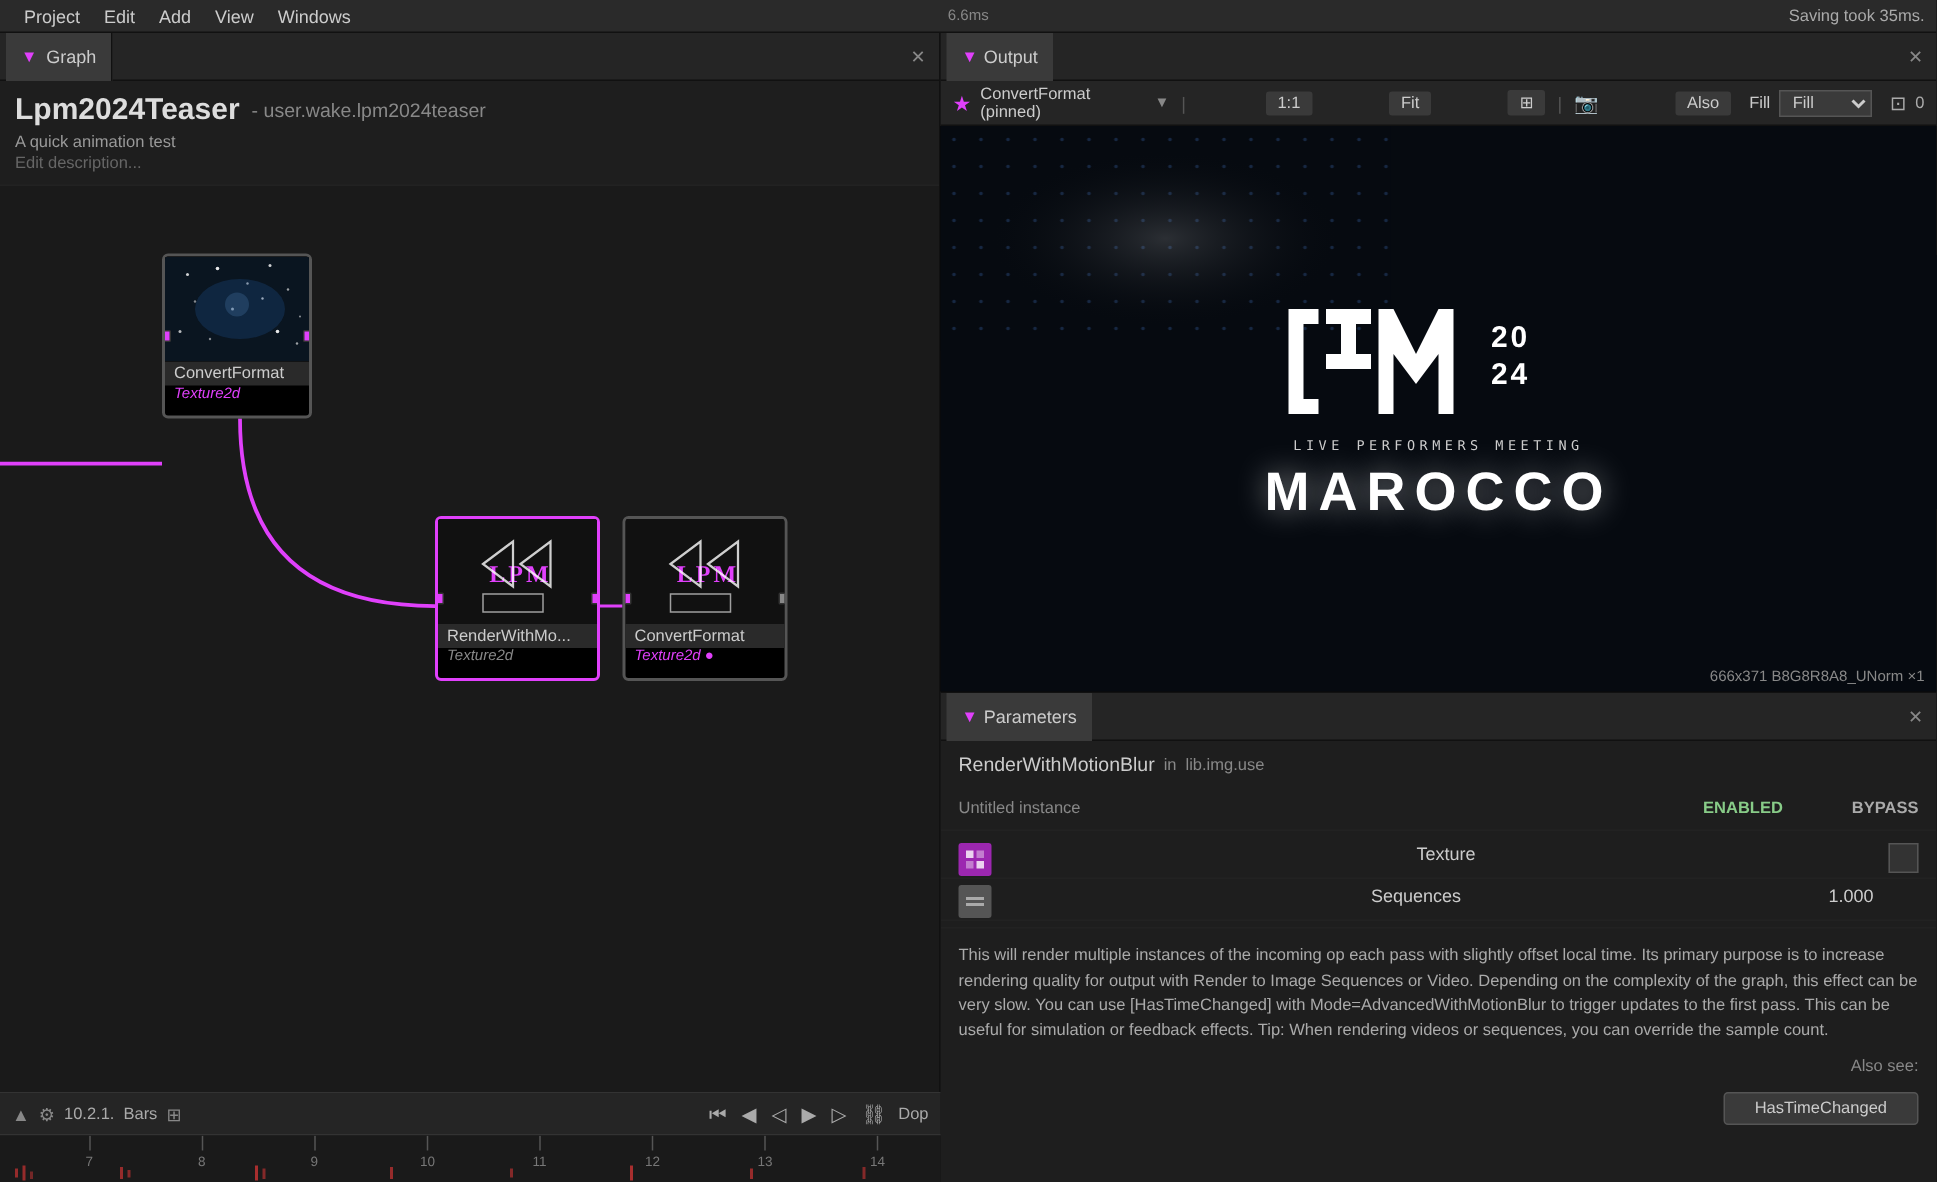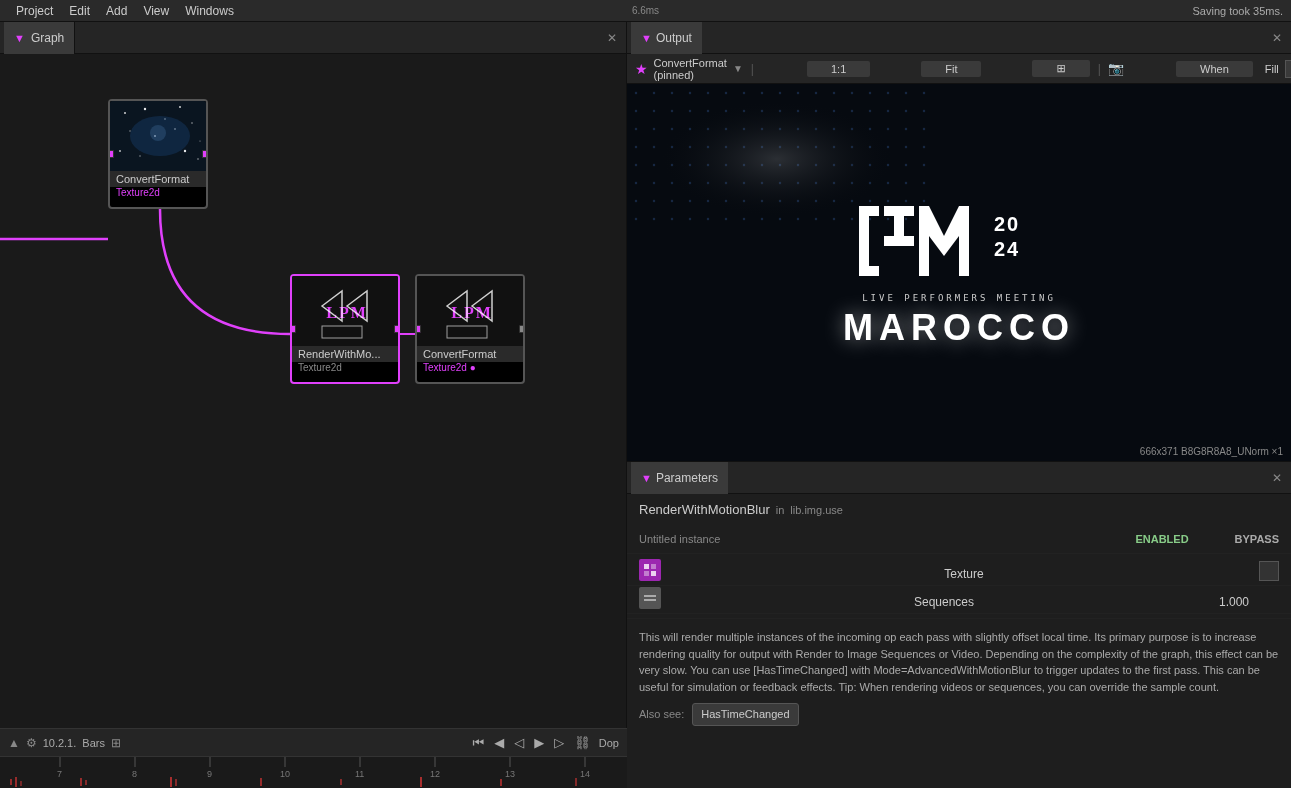--- a/index.html
+++ b/index.html
@@ -172,20 +172,21 @@
       background: #2a2a2a;
       white-space: nowrap;
       overflow: hidden;
       text-overflow: ellipsis;
     }
     .node-sublabel {
       padding: 0 6px 2px;
       font-size: 10px;
       color: #e040fb;
       white-space: nowrap;
+      font-style: italic;
     }
     .node-port {
       position: absolute;
       width: 8px;
       height: 8px;
       background: #e040fb;
       border: 1px solid #333;
       border-radius: 1px;
     }
 
@@ -301,21 +302,21 @@
       gap: 6px;
       padding: 4px 8px;
       background: #252525;
       border-bottom: 1px solid #111;
       height: 30px;
     }
     .output-btn {
       background: #3a3a3a;
       color: #ccc;
       border: none;
-      padding: 2px 24px;
+      padding: 2px 8px;
       font-size: 11px;
       cursor: pointer;
       border-radius: 2px;
       margin-left: 45px;
     }
     .output-pin {
       color: #e040fb;
       font-size: 14px;
       cursor: pointer;
     }
@@ -464,21 +465,21 @@
       font-weight: bold;
       cursor: pointer;
       padding-left: 34px;
     }
 
     .params-table {
       padding: 4px 0;
     }
     .param-row {
       display: flex;
-      align-items: flex-end;
+      align-items: flex-start;
       padding: 4px 12px;
       border-bottom: 1px solid #222;
       height: 28px;
     }
     .param-icon {
       width: 22px;
       height: 22px;
       background: #9c27b0;
       display: flex;
       align-items: center;
@@ -524,32 +525,33 @@
       font-size: 11px;
       color: #aaa;
       line-height: 1.5;
       border-top: 1px solid #222;
       flex: 1;
       overflow-y: auto;
     }
     .also-see {
       margin-top: 8px;
       display: flex;
-      align-items: center;
+      align-items: flex-end;
       gap: 8px;
+      flex-direction: column;
     }
     .also-see-label {
       color: #888;
       font-size: 11px;
     }
     .also-see-tag {
       background: #3a3a3a;
       color: #ccc;
       font-size: 11px;
-      padding: 2px 8px;
+      padding: 2px 20px;
       border-radius: 3px;
       border: 1px solid #555;
       cursor: pointer;
     }
   </style>
 </head>
 <body>
 
 <div class="top-menu">
   <span class="top-menu-item">Project</span>
@@ -567,20 +569,31 @@
 
     <div class="panel-tab-bar">
       <div class="panel-tab">
         <span style="color:#e040fb;font-size:11px;">▼</span>
         <span>Graph</span>
       </div>
       <div class="panel-close">✕</div>
     </div>
 
 
+    <div class="graph-title-area">
+      <div class="graph-title">
+        <span>Lpm2024Teaser</span>
+        <span class="graph-subtitle">
+          <span>-</span>
+          <span>user.wake.lpm2024teaser</span>
+        </span>
+      </div>
+      <div class="graph-desc">A quick animation test</div>
+      <div class="graph-edit-desc">Edit description...</div>
+    </div>
 
     <div class="graph-canvas" style="height: calc(100% - 178px);">
 
       <svg class="graph-svg">
 
         <path d="M 0 185 Q 60 185 108 185" stroke="#e040fb" stroke-width="2.5" fill="none"></path>
 
         <path d="M 160 155 Q 160 280 290 280" stroke="#e040fb" stroke-width="2.5" fill="none"></path>
 
         <path d="M 400 280 L 415 280" stroke="#e040fb" stroke-width="2" fill="none"></path>
@@ -732,21 +745,21 @@
       <div class="output-toolbar">
         <span class="output-pin">★</span>
         <span style="color:#ccc;font-size:11px;">ConvertFormat (pinned)</span>
         <span style="color:#888;font-size:10px;">▼</span>
         <span class="output-sep">|</span>
         <button class="output-btn">1:1</button>
         <button class="output-btn">Fit</button>
         <button class="output-btn">⊞</button>
         <span class="output-sep">|</span>
         <span style="color:#aaa;font-size:13px;">📷</span>
-        <button class="output-btn">When</button>
+        <button class="output-btn">Also</button>
         <span style="flex:1;"></span>
         <span class="fill-label">Fill</span>
         <select class="fill-select">
           <option>Fill</option>
           <option>Fit</option>
           <option>Stretch</option>
         </select>
         <span style="color:#aaa;font-size:13px;margin-left:6px;">⊡</span>
         <span style="color:#aaa;font-size:11px;">0</span>
       </div>

